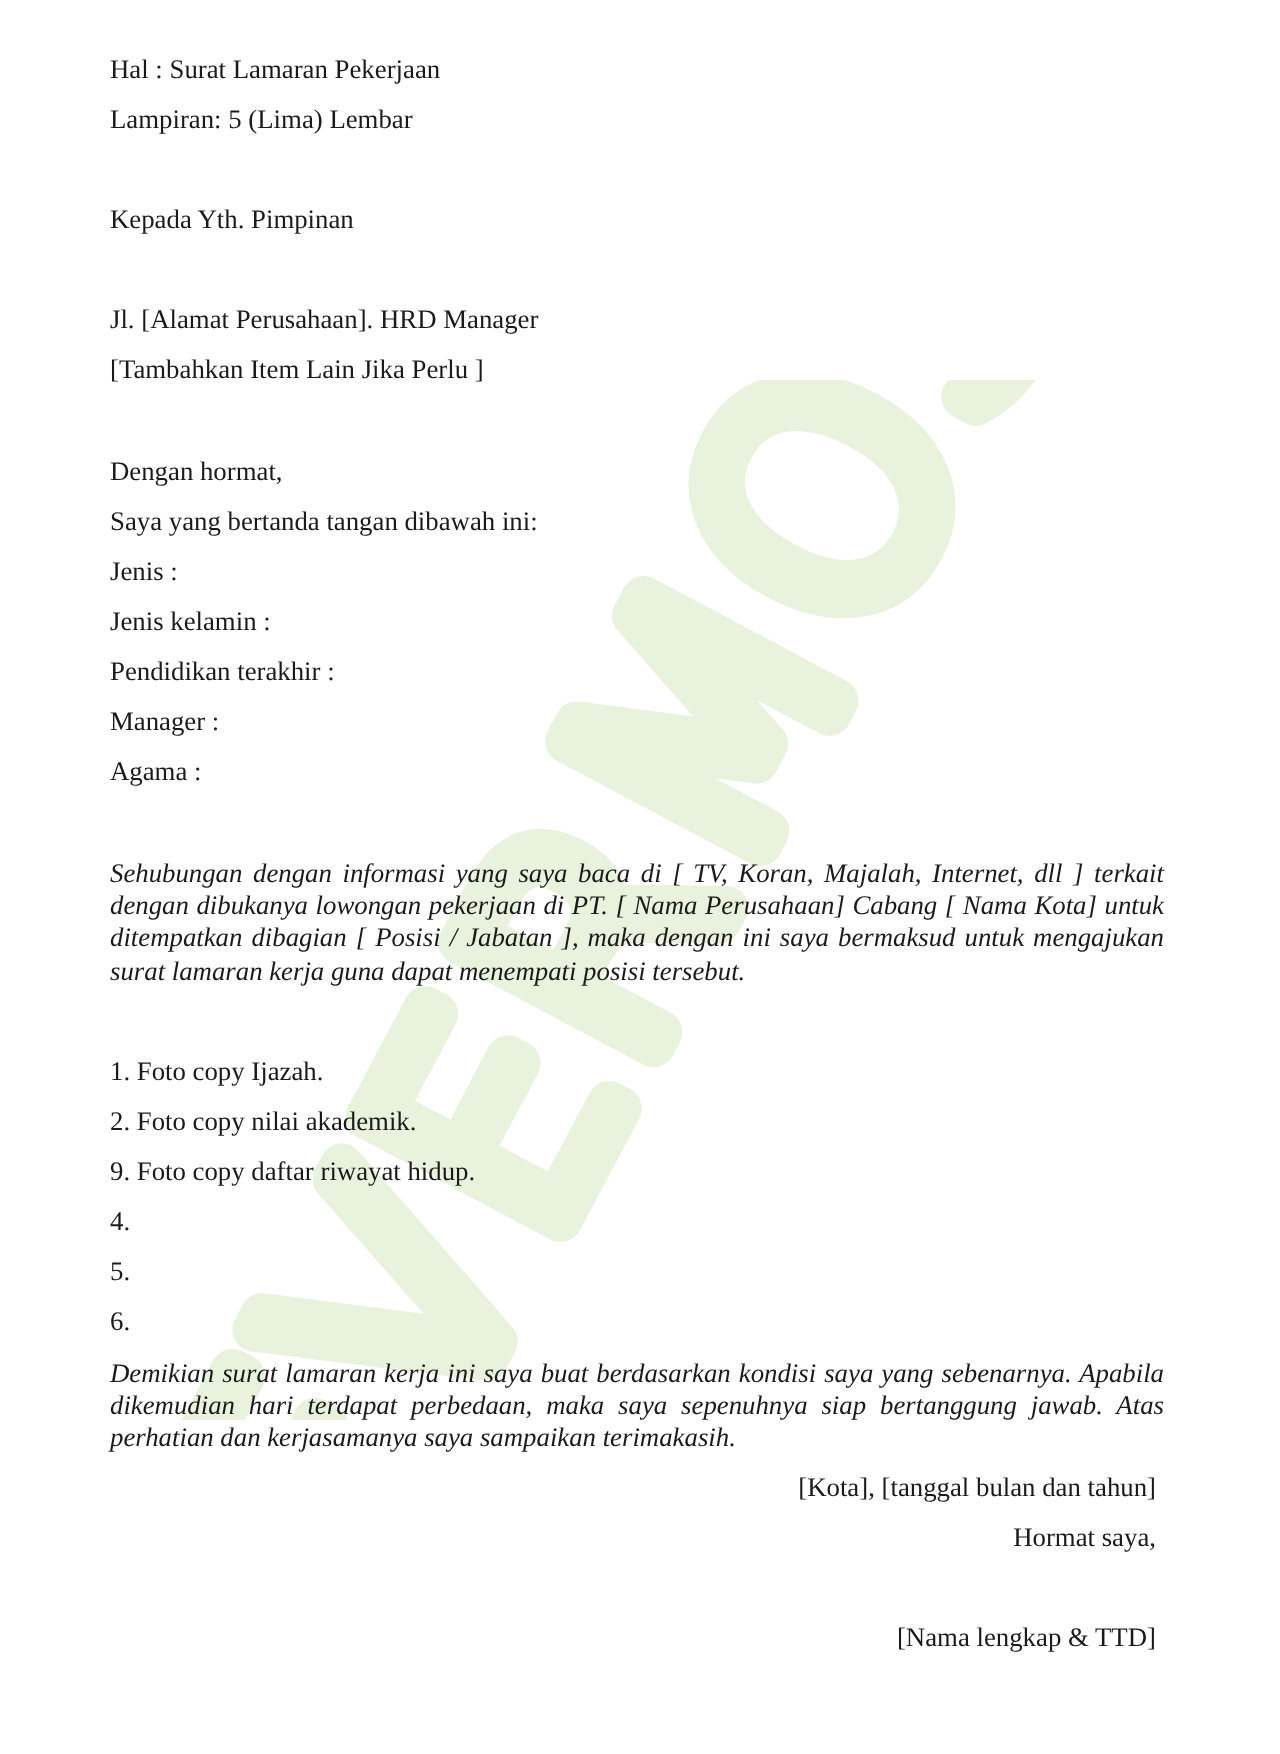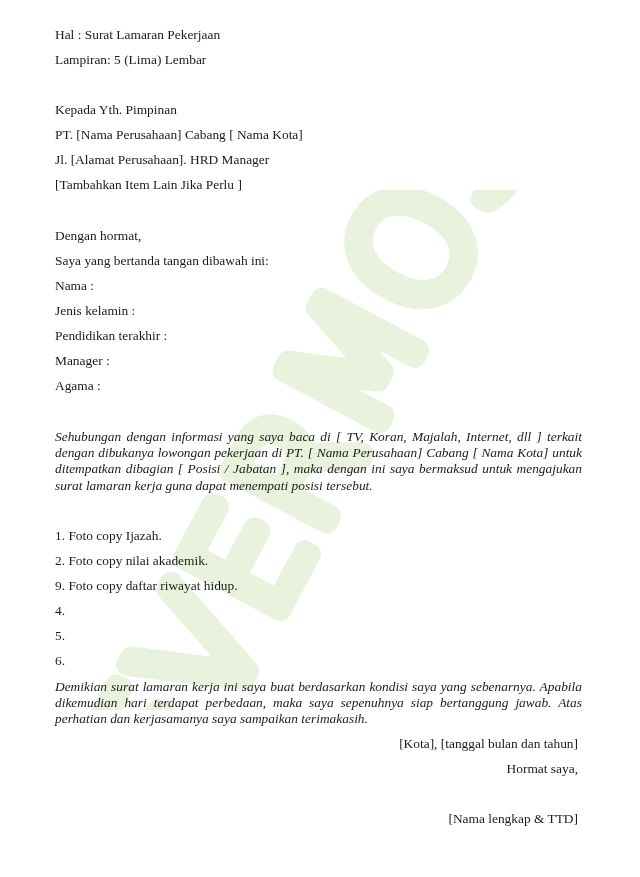--- a/index.html
+++ b/index.html
@@ -25,28 +25,27 @@
 
 <svg class="watermark" viewBox="0 0 520 520">
   <text x="260" y="300" text-anchor="middle" transform="rotate(-62 260 260)" font-family="DejaVu Sans, sans-serif" font-size="150" font-weight="300" fill="none" stroke="#e8f2dd" stroke-width="22" stroke-linecap="round" stroke-linejoin="round" letter-spacing="4">EVERMOS</text>
 </svg>
 
 <div class="page">
   <div class="line" style="top:27px">Hal : Surat Lamaran Pekerjaan</div>
   <div class="line" style="top:52px">Lampiran: 5 (Lima) Lembar</div>
 
   <div class="line" style="top:102px">Kepada Yth. Pimpinan</div>
-  <div class="line" style="top:127px">PT. [Nama Perusahaan] Cabang [ Nama Kota]</div>
   <div class="line" style="top:152px">Jl. [Alamat Perusahaan]. HRD Manager</div>
   <div class="line" style="top:177px">[Tambahkan Item Lain Jika Perlu ]</div>
 
   <div class="line" style="top:228px">Dengan hormat,</div>
   <div class="line" style="top:253px">Saya yang bertanda tangan dibawah ini:</div>
 
-  <div class="line" style="top:278px">Nama :</div>
+  <div class="line" style="top:278px">Jenis :</div>
   <div class="line" style="top:303px">Jenis kelamin :</div>
   <div class="line" style="top:328px">Pendidikan terakhir :</div>
   <div class="line" style="top:353px">Manager :</div>
   <div class="line" style="top:378px">Agama :</div>
 
   <div class="para" style="top:429px">Sehubungan dengan informasi yang saya baca di [ TV, Koran, Majalah, Internet, dll ] terkait dengan dibukanya lowongan pekerjaan di PT. [ Nama Perusahaan] Cabang [ Nama Kota] untuk ditempatkan dibagian [ Posisi / Jabatan ], maka dengan ini saya bermaksud untuk mengajukan surat lamaran kerja guna dapat menempati posisi tersebut.</div>
 
   <div class="line" style="top:528px">1. Foto copy Ijazah.</div>
   <div class="line" style="top:553px">2. Foto copy nilai akademik.</div>
   <div class="line" style="top:578px">9. Foto copy daftar riwayat hidup.</div>

